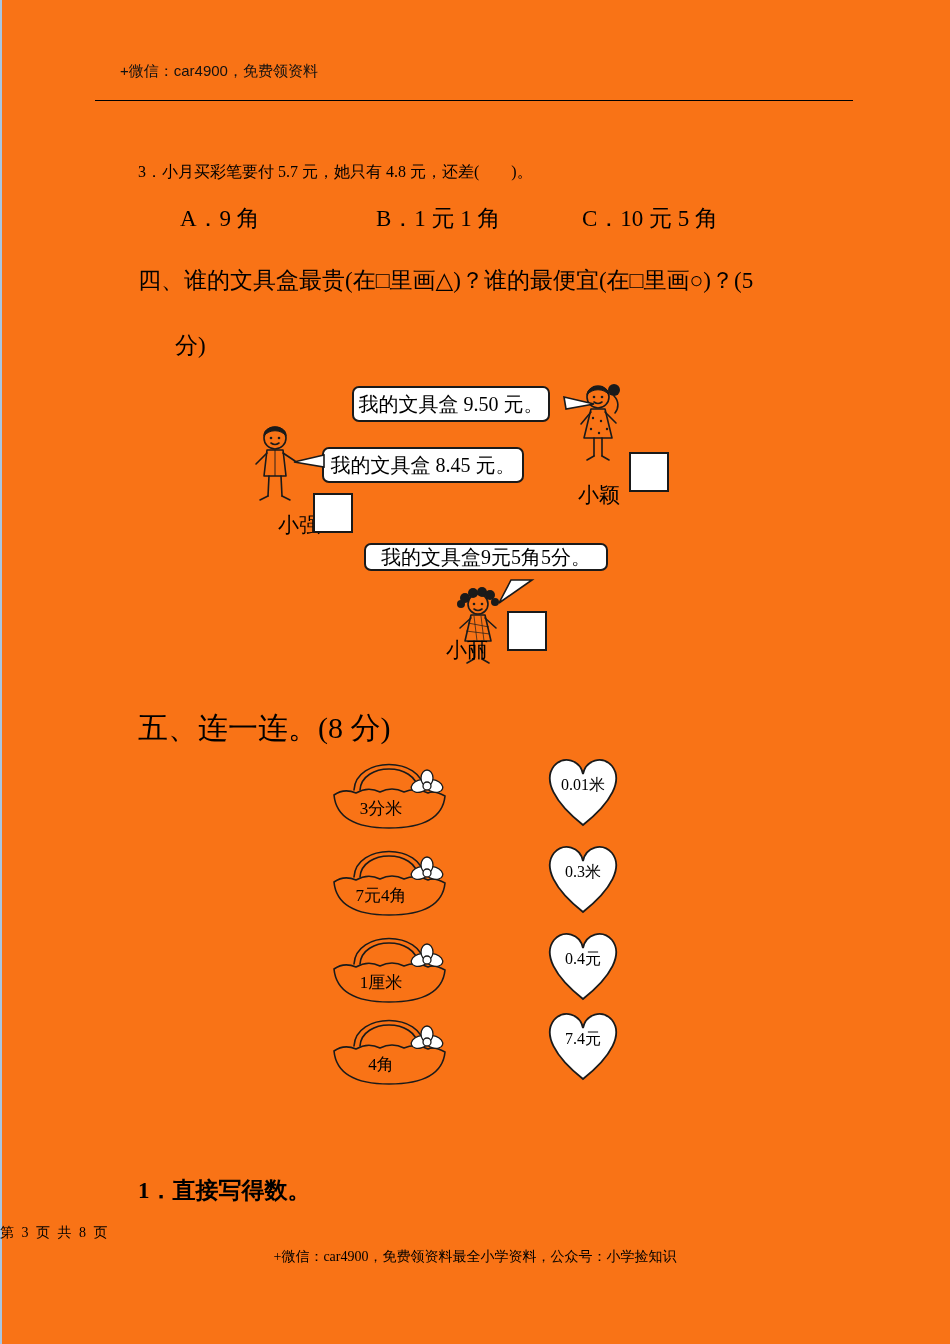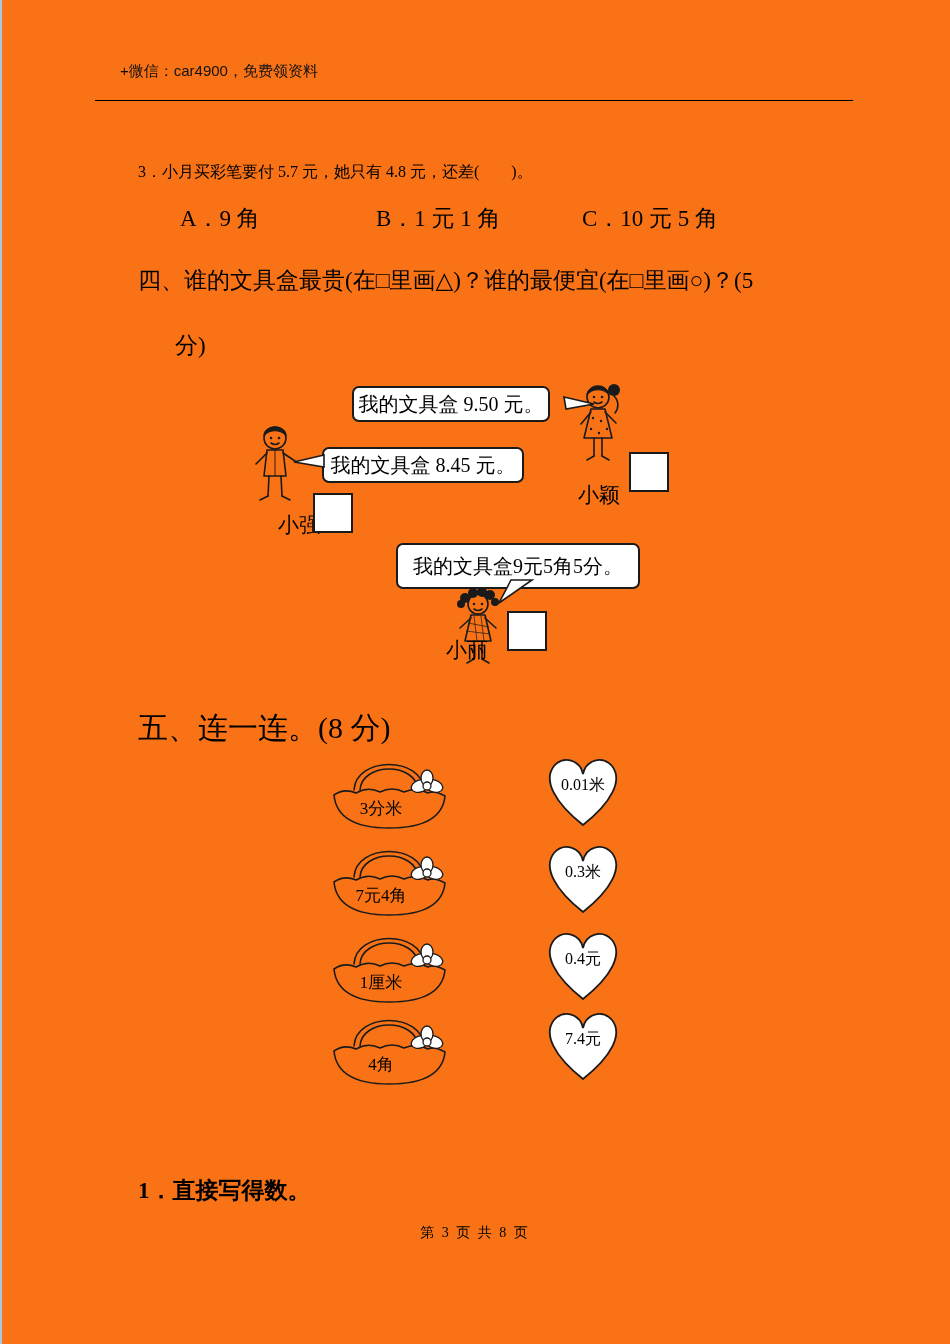--- a/index.html
+++ b/index.html
@@ -23,21 +23,21 @@
   .sec4-title1 { position:absolute; left:138px; top:265px; font-size:23px; }
   .sec4-title2 { position:absolute; left:175px; top:330px; font-size:23px; }
 
   .bubble {
     position:absolute; border:2px solid #1a1a1a; border-radius:7px;
     background:#fff; display:flex; align-items:center; justify-content:center;
     font-size:20px; z-index:2;
   }
   .bubble-1 { left:352px; top:386px; width:198px; height:36px; }
   .bubble-2 { left:322px; top:447px; width:202px; height:36px; }
-  .bubble-3 { left:396px; top:543px; width:244px; height:46px;justify-content:center; }
+  .bubble-3 { left:364px; top:543px; width:244px; height:28px;justify-content:center; }
   .tail { position:absolute; z-index:3; }
   .tail-1 { left:563px; top:392px; }
   .tail-2 { left:293px; top:450px; }
   .tail-3 { left:497px; top:579px; }
 
   .char-svg { position:absolute; z-index:1; }
   .char-ying { left:576px; top:380px; }
   .char-qiang { left:248px; top:420px; }
   .char-li { left:450px; top:585px; }
 
@@ -53,21 +53,21 @@
 
   .sec5-title { position:absolute; left:138px; top:708px; font-size:30px; }
   .basket { position:absolute; left:323px; width:132px; height:82px; }
   .basket-1 { top:750px; } .basket-2 { top:837px; } .basket-3 { top:924px; } .basket-4 { top:1006px; }
   .heart { position:absolute; left:538px; width:90px; height:82px; }
   .heart-1 { top:750px; } .heart-2 { top:837px; } .heart-3 { top:924px; } .heart-4 { top:1004px; }
 
   .sec6-title { position:absolute; left:138px; top:1100px; font-size:23px; }
   .sec6-item1 { position:absolute; left:138px; top:1175px; font-size:23px;font-weight:bold; }
 
-  .footer-page { position:absolute; left:0; top:1224px; width:100%; text-align:center; font-size:14px; letter-spacing:2px;font-family:Liberation Serif, serif; }
+  .footer-page { position:absolute; left:0; top:1224px; width:100%; text-align:left; font-size:14px; letter-spacing:2px;font-family:Liberation Serif, serif; }
   .footer-note { position:absolute; left:0; top:1248px; width:100%; text-align:center; font-size:14px; }
 
   svg text { font-family:"Liberation Serif","DejaVu Serif",serif; fill:#000; }
   .line-art { stroke:#1a1a1a; fill:none; stroke-width:1.6; stroke-linecap:round; stroke-linejoin:round; }
 </style>
 </head>
 <body>
 
 <div class="page">
   <div class="edge-line"></div>
@@ -228,13 +228,14 @@
     <text x="45" y="40" text-anchor="middle" font-size="16">0.4元</text>
   </svg>
   <svg class="heart heart-4" viewBox="0 0 90 82">
     <path d="M45,75 C16,52 5,30 16,16 C26,5 42,10 45,24 C48,10 64,5 74,16 C85,30 74,52 45,75 Z" fill="#fff" stroke="#1a1a1a" stroke-width="1.8"></path>
     <text x="45" y="40" text-anchor="middle" font-size="16">7.4元</text>
   </svg>
 
   <div class="sec6-item1">1．直接写得数。</div>
 
   <div class="footer-page">第 3 页 共 8 页</div>
+  <div class="footer-note">+微信：car4900，免费领资料最全小学资料，公众号：小学捡知识</div>
 </div>
 
 </body></html>

